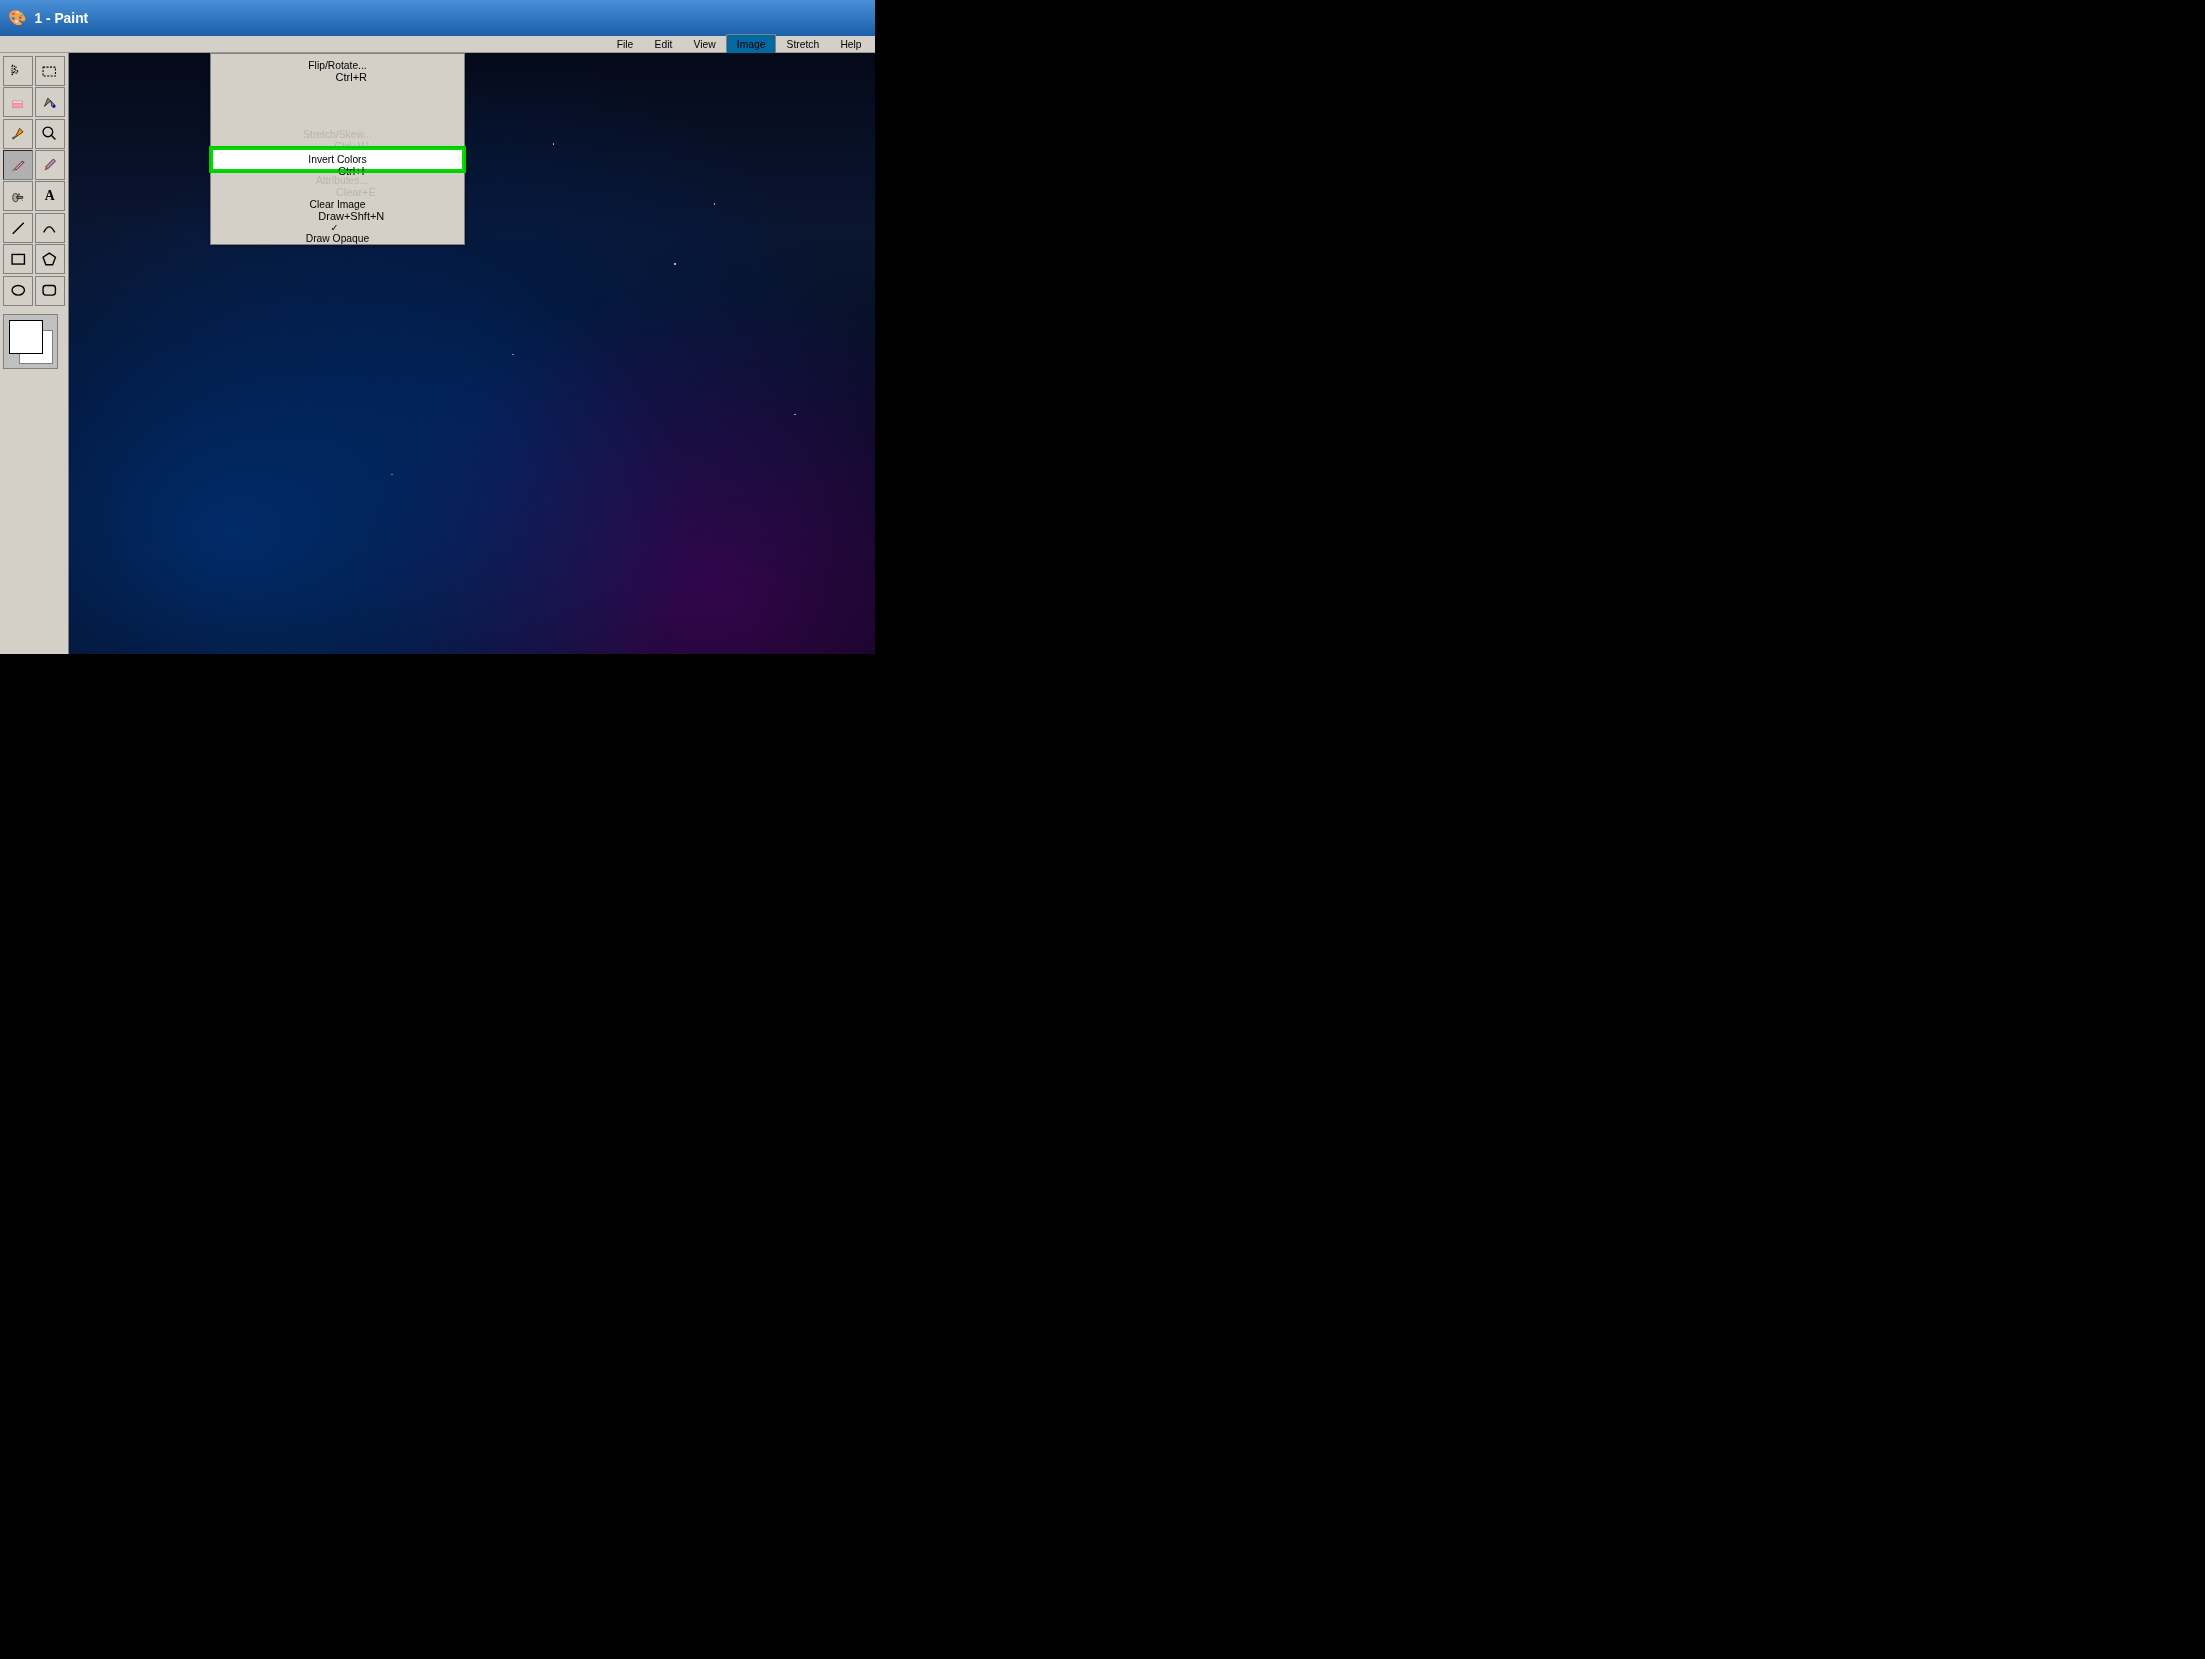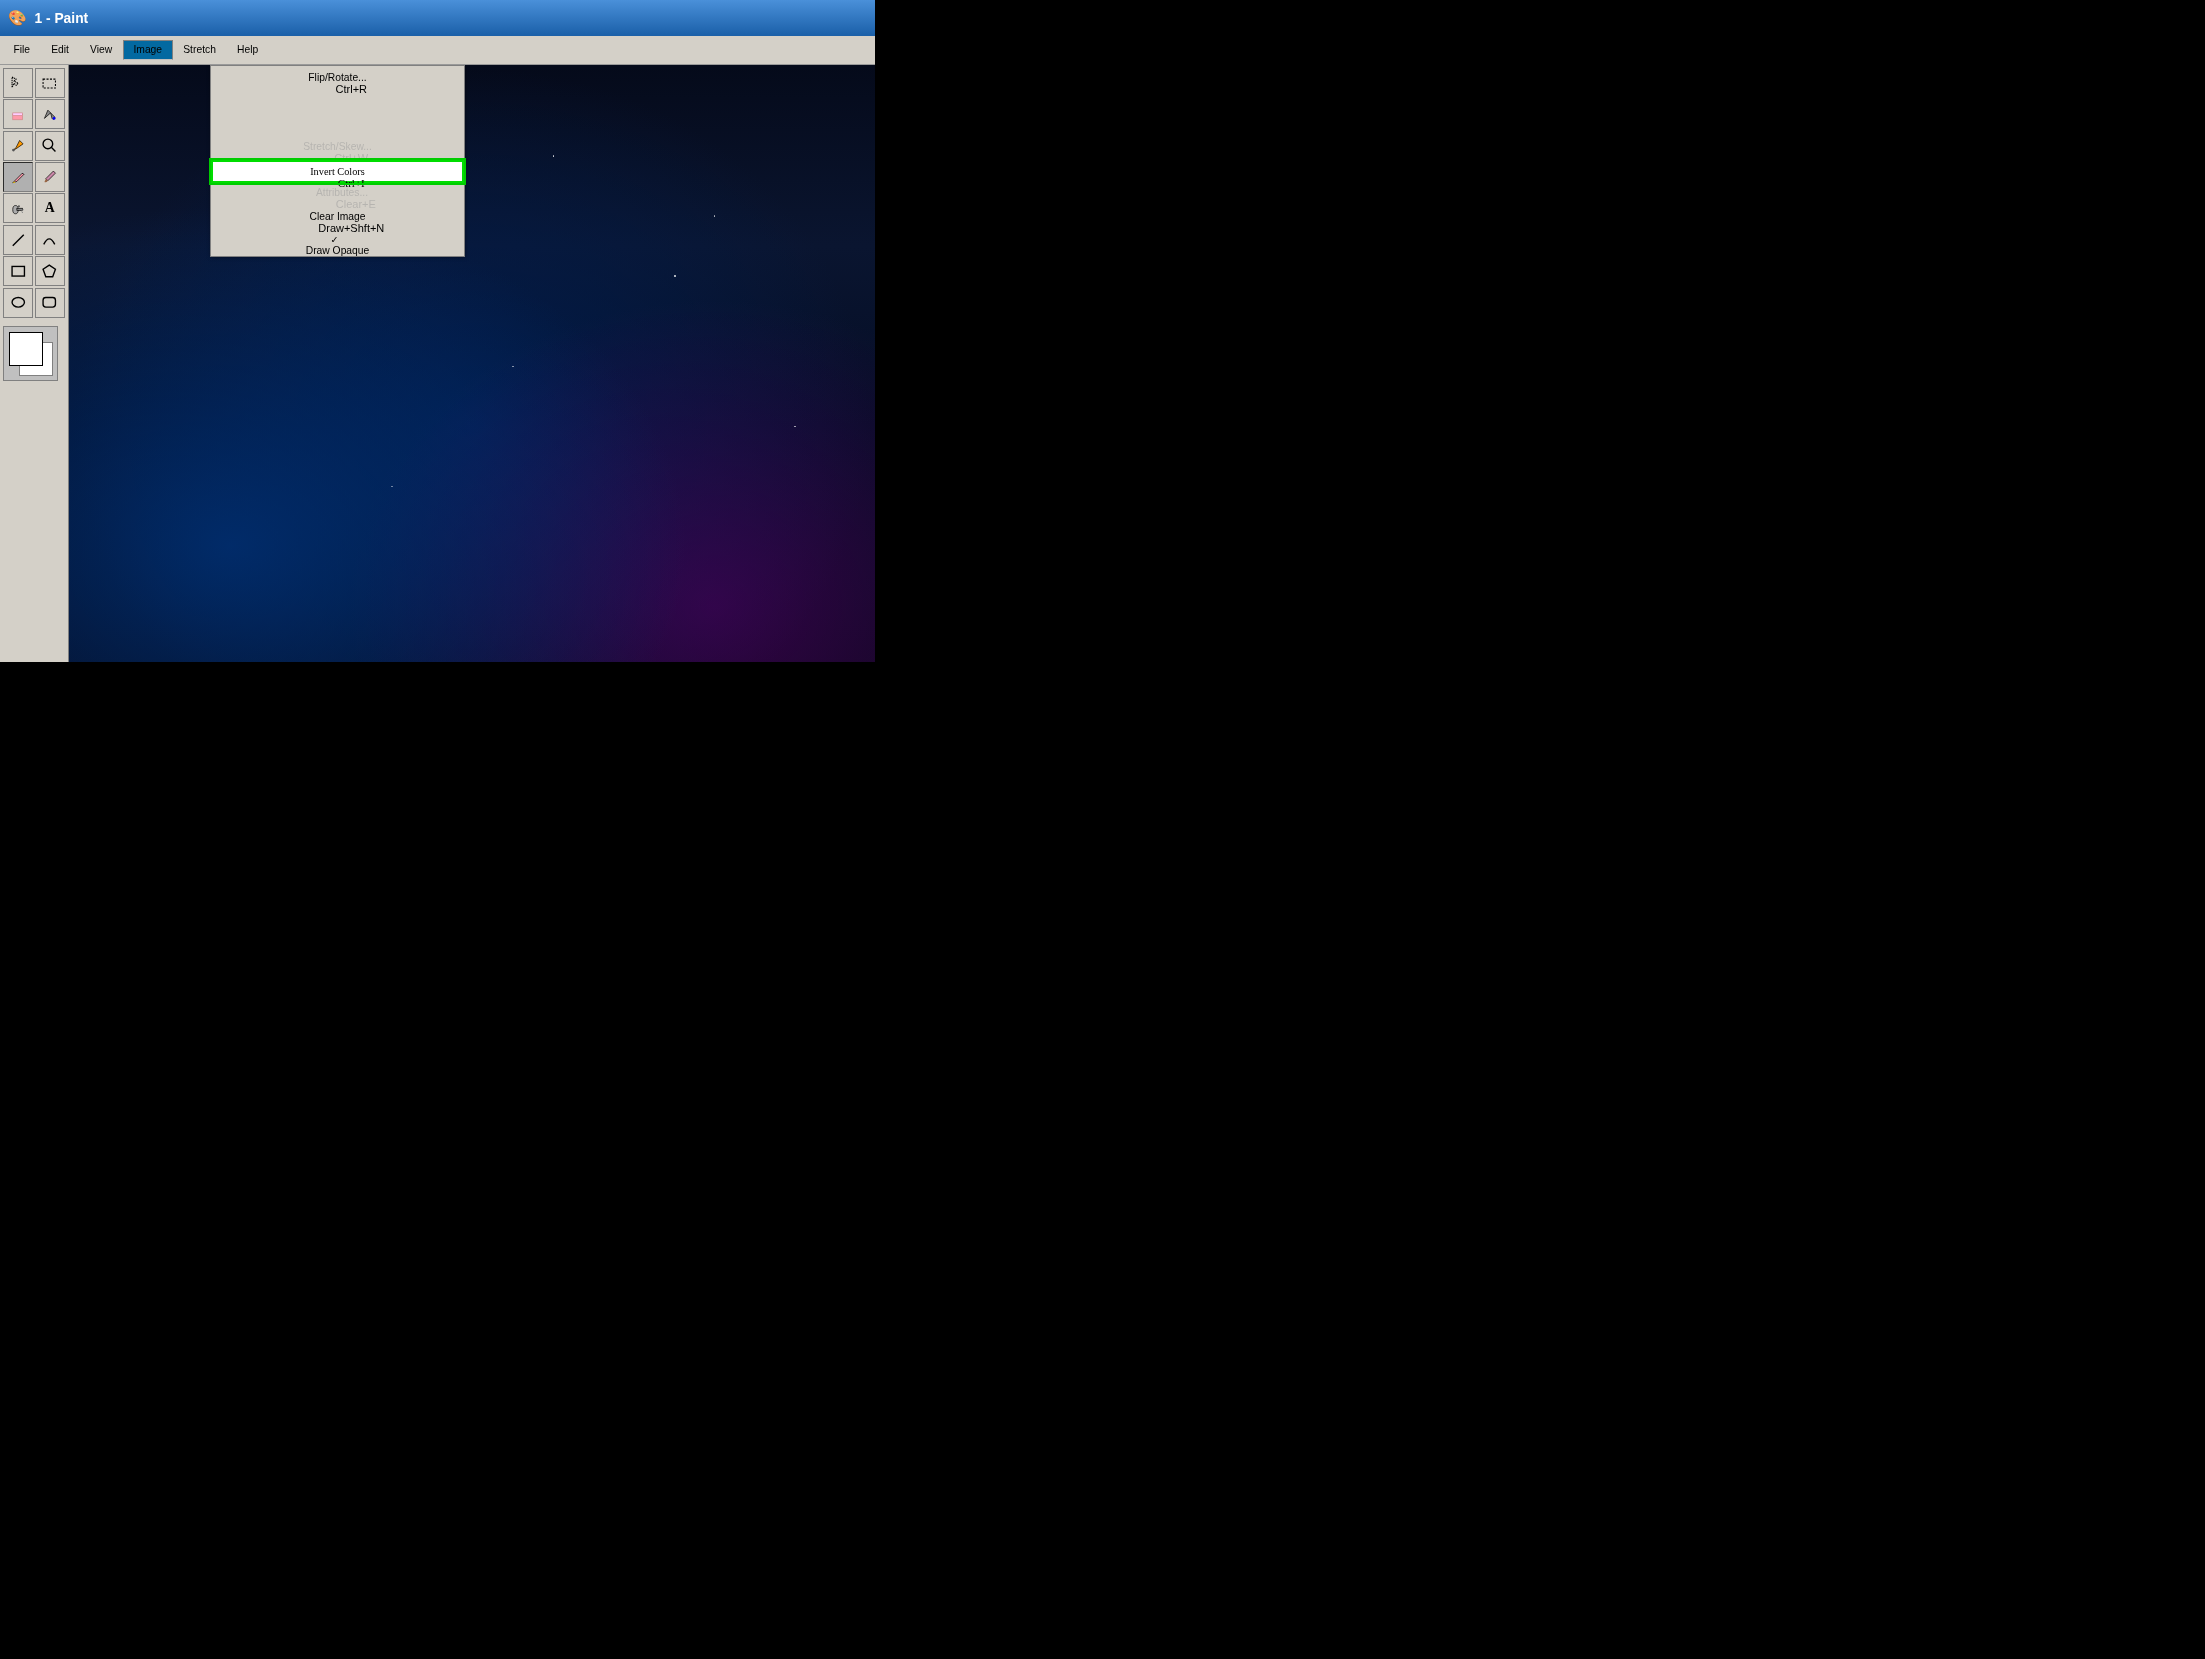--- a/index.html
+++ b/index.html
@@ -29,25 +29,26 @@
       margin-right: 6.9px;
       display: flex;
       align-items: center;
       justify-content: center;
       font-size: 15px;
     }
 
     
     .menu-bar {
       background: #d4d0c8;
-      height: 29px;
+      height: 17px;
       display: flex;
       align-items: center;
       padding: 0 2.8px;
       border-bottom: 0.7px solid #999;
+      justify-content: flex-end;
     }
     .menu-item {
       padding: 2.8px 9.6px;
       font-size: 10.3px;
       cursor: pointer;
       color: #000;
       border: 0.7px solid transparent;
       height: 19.3px;
       display: flex;
       align-items: center;
@@ -336,21 +337,21 @@
           <span class="dropdown-item-label">Flip/Rotate...</span>
           <span class="dropdown-item-shortcut">Ctrl+R</span>
         </div>
 
         <div class="dropdown-item" style="opacity:0.5; filter: blur(0.3px); margin-top: 45px;">
           <span class="checkmark"></span>
           <span class="dropdown-item-label" style="color:#999;">Stretch/Skew...</span>
           <span class="dropdown-item-shortcut" style="color:#999;">Ctrl+W</span>
         </div>
 
-        <div class="dropdown-item highlighted" style="position:relative; background: white; border: 2.1px solid #00dd00; font-family: Liberation Serif, serif;">
+        <div class="dropdown-item highlighted" style="position:relative; background: white; border: 2.1px solid #00dd00;">
           <span class="checkmark"></span>
           <span class="dropdown-item-label">Invert Colors</span>
           <span class="dropdown-item-shortcut">Ctrl+I</span>
         </div>
 
         <div class="dropdown-item" style="opacity:0.5; filter: blur(0.3px); padding-left: 20px;">
           <span class="checkmark"></span>
           <span class="dropdown-item-label" style="color:#999;">Attributes...</span>
           <span class="dropdown-item-shortcut" style="color:#999;">Clear+E</span>
         </div>

